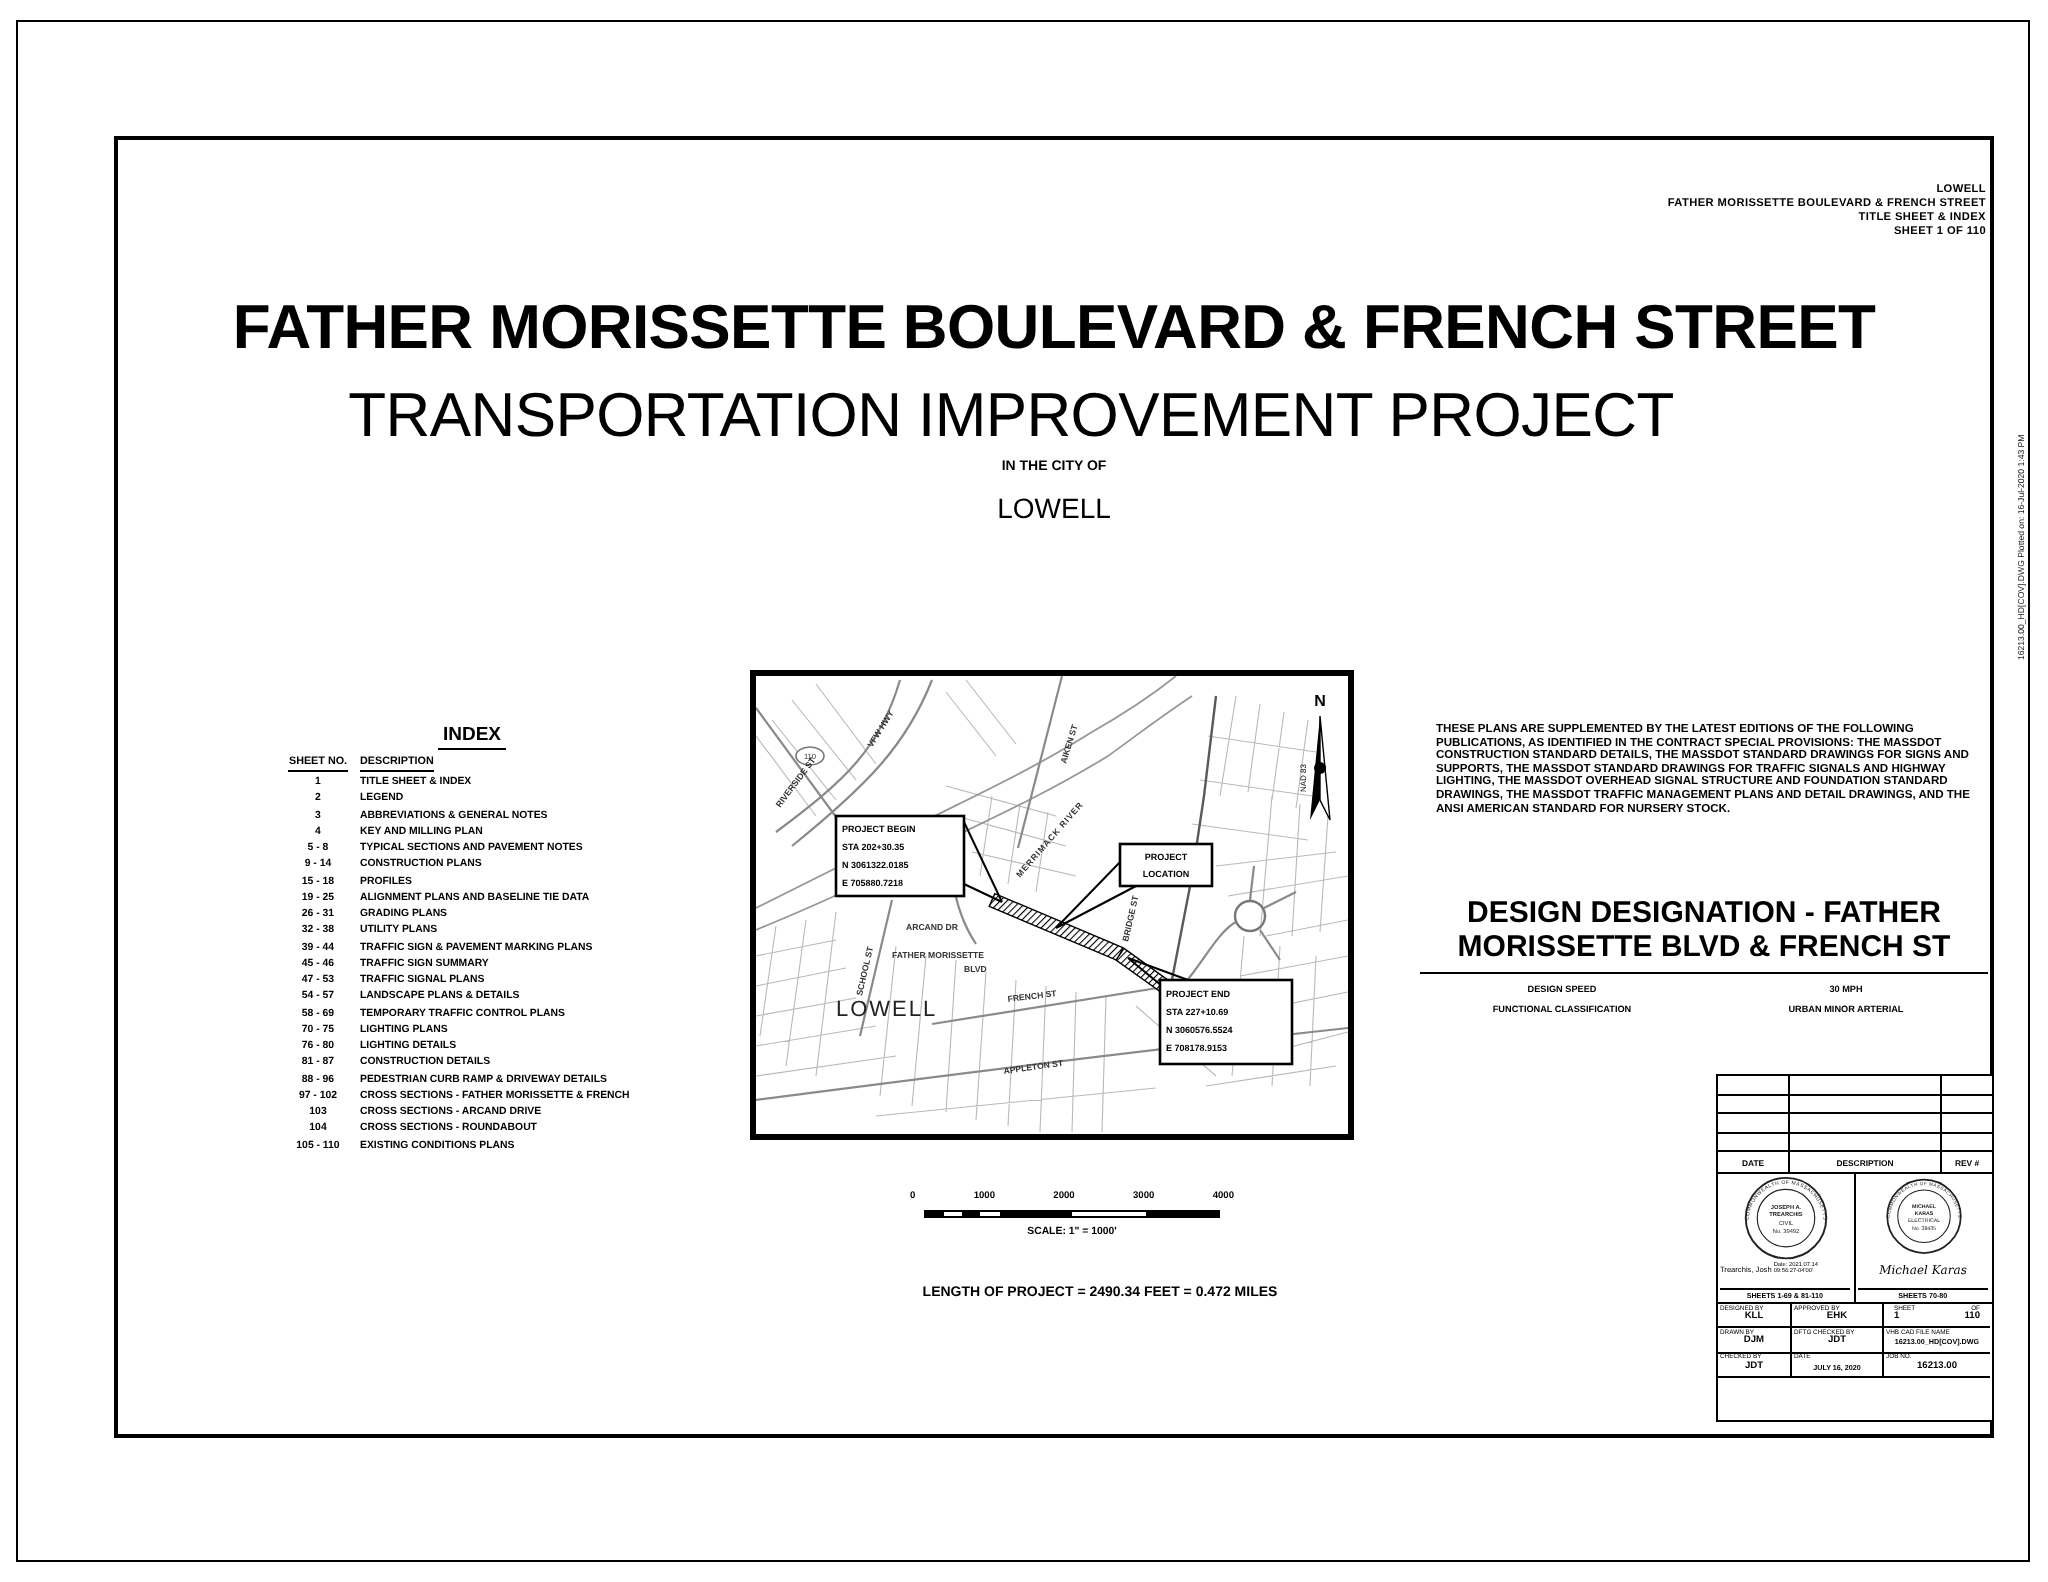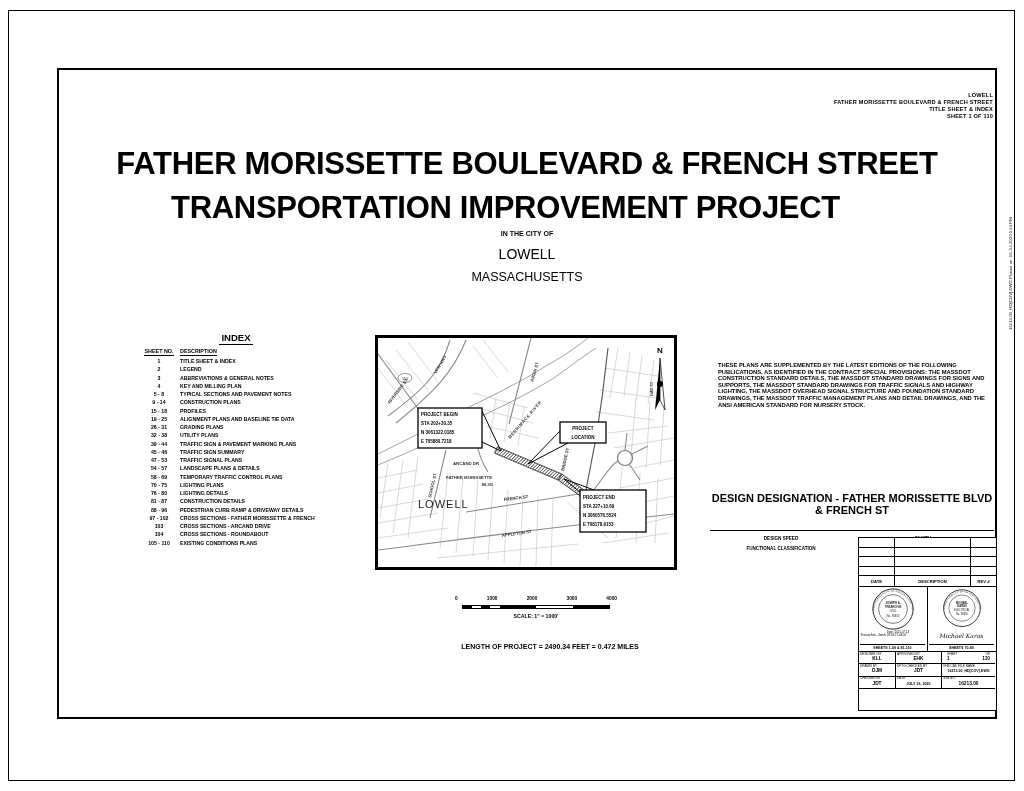--- a/index.html
+++ b/index.html
@@ -8,26 +8,26 @@
   .ctr{text-align:center;}
   
   .outer-border{left:8px;top:10px;width:1007px;height:771px;border:1.5px solid #000;}
   .frame{left:57px;top:68px;width:940px;height:651px;border:2px solid #000;}
   
   .hdr{left:640px;top:92px;width:353px;text-align:right;font-size:5.6px;font-weight:bold;line-height:7px;letter-spacing:.2px;}
   
   .vnote{left:1008px;top:330px;width:264px;height:9px;transform:rotate(-90deg);transform-origin:0 0;font-size:4.3px;color:#222;white-space:nowrap;}
   
   .t1{left:57px;top:146px;width:940px;font-size:31px;font-weight:bold;letter-spacing:-.3px;}
-  .t2{left:57px;top:190px;width:897px;font-size:31px;font-weight:bold;letter-spacing:-.3px;}
+  .t2{left:57px;top:190px;width:897px;font-size:31px;font-weight:normal;letter-spacing:-.3px;}
   .t3{left:57px;top:230px;width:940px;font-size:7px;font-weight:bold;}
   .t4{left:57px;top:246px;width:940px;font-size:14px;}
   .t5{left:57px;top:270px;width:940px;font-size:12.5px;}
   
-  .ix{left:138px;top:332px;width:196px;}
+  .ix{left:138px;top:362px;width:196px;}
   .ix-title{text-align:center;font-size:9.5px;font-weight:bold;}
   .ix-title span{border-bottom:1px solid #000;padding:0 2px 1px;}
   .ix-head{display:flex;margin-top:5px;font-size:5.4px;font-weight:bold;height:9px;align-items:flex-start;}
   .ix-head .u{border-bottom:.8px solid #000;padding-bottom:.5px;}
   .ix-no{width:42px;text-align:center;flex:none;}
   .ix-desc{flex:1;text-align:left;}
   .ix-row{display:flex;height:8.25px;font-size:5.2px;font-weight:bold;align-items:center;}
   
   .map{left:375px;top:335px;width:302px;height:235px;border:3px solid #000;background:#fff;}
   .map svg{display:block;width:100%;height:100%;}
@@ -36,21 +36,21 @@
   .mcall{font-size:4.5px;font-weight:bold;fill:#000;}
   
   .sticks{left:455px;top:596px;width:162px;display:flex;justify-content:space-between;font-size:4.8px;font-weight:bold;}
   .sbar{left:462px;top:605px;width:148px;height:4px;border:.8px solid #000;display:flex;}
   .sbar div{height:100%;}
   .slabel{left:455px;top:613px;width:162px;text-align:center;font-size:5.2px;font-weight:bold;}
   .lennote{left:380px;top:643px;width:340px;text-align:center;font-size:7px;font-weight:bold;}
   
   .notes{left:718px;top:362px;width:276px;font-size:5.8px;line-height:6.6px;font-weight:bold;text-align:left;}
   .dd{left:710px;top:448px;width:284px;}
-  .dd-title{font-size:11px;font-weight:bold;text-align:center;border-bottom:1.2px solid #000;padding-bottom:14px;margin-top:44px;}
+  .dd-title{font-size:15px;font-weight:bold;text-align:center;border-bottom:1.2px solid #000;padding-bottom:4px;}
   .dd-row{display:flex;margin-top:5px;font-size:4.6px;font-weight:bold;}
   .dd-row span{width:50%;text-align:center;}
   
   .tb{left:858px;top:537px;width:139px;height:174px;border:1.5px solid #000;background:#fff;}
   .rev-row{display:flex;height:8.5px;border-bottom:.8px solid #000;}
   .rev-row div{border-right:.8px solid #000;height:100%;box-sizing:border-box;}
   .rc1{width:36px;}.rc2{width:76px;}.rc3{flex:1;border-right:none!important;}
   .rev-head{display:flex;height:10px;border-bottom:1px solid #000;font-size:4.2px;font-weight:bold;align-items:center;}
   .rev-head div{border-right:.8px solid #000;height:100%;display:flex;align-items:center;justify-content:center;box-sizing:border-box;}
   .stamps{display:flex;height:64px;border-bottom:1px solid #000;}
@@ -87,21 +87,20 @@
     <div>TITLE SHEET &amp; INDEX</div>
     <div>SHEET 1 OF 110</div>
   </div>
 
   <div class="abs vnote">16213.00_HD[COV].DWG      Plotted on: 16-Jul-2020  1:43 PM</div>
 
   <div class="abs ctr t1">FATHER MORISSETTE BOULEVARD &amp; FRENCH STREET</div>
   <div class="abs ctr t2">TRANSPORTATION IMPROVEMENT PROJECT</div>
   <div class="abs ctr t3">IN THE CITY OF</div>
   <div class="abs ctr t4">LOWELL</div>
-  <div class="abs ctr t5">MASSACHUSETTS</div>
 
   <div class="abs ix">
     <div class="ix-title"><span>INDEX</span></div>
     <div class="ix-head">
       <div class="ix-no"><span class="u">SHEET NO.</span></div>
       <div class="ix-desc"><span class="u">DESCRIPTION</span></div>
     </div>
     <div>
 
         <div class="ix-row">

